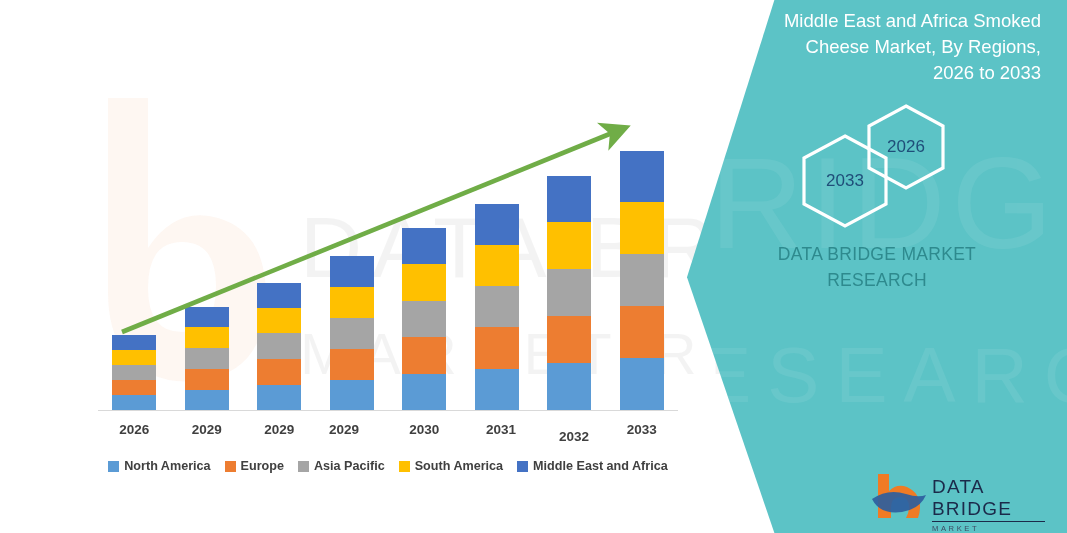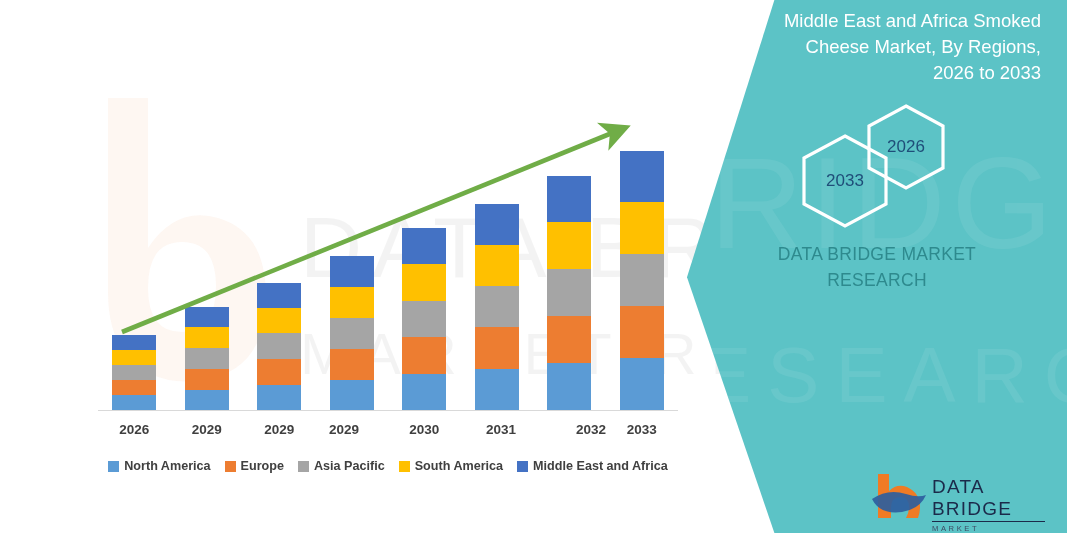--- a/index.html
+++ b/index.html
@@ -253,21 +253,21 @@
           <div class="seg" style="height: 52px; background: rgb(91, 155, 213);"></div>
         </div>
       </div>
     <div class="xlabels" id="xlabels">
         <div class="xlabel" style="left: 1.25px;">2026</div>
         <div class="xlabel" style="left: 73.75px;">2029</div>
         <div class="xlabel" style="left: 146.25px;">2029</div>
         <div class="xlabel" style="left: 211px;">2029</div>
         <div class="xlabel" style="left: 291.25px;">2030</div>
         <div class="xlabel" style="left: 368px;">2031</div>
-        <div class="xlabel" style="left: 458px;">2032</div>
+        <div class="xlabel" style="left: 441px; margin-top: 7px;">2032</div>
         <div class="xlabel" style="left: 508.75px;">2033</div>
       </div>
 
     <div class="arrow-layer">
       <svg width="700" height="460" viewBox="0 0 700 460" aria-hidden="true">
         <defs>
           <marker id="ah" markerWidth="7" markerHeight="7" refX="2.2" refY="3.5" orient="auto" markerUnits="strokeWidth">
             <path d="M0,0.2 L6.6,3.5 L0,6.8 L1.7,3.5 z" fill="#70AD47"></path>
           </marker>
         </defs>

